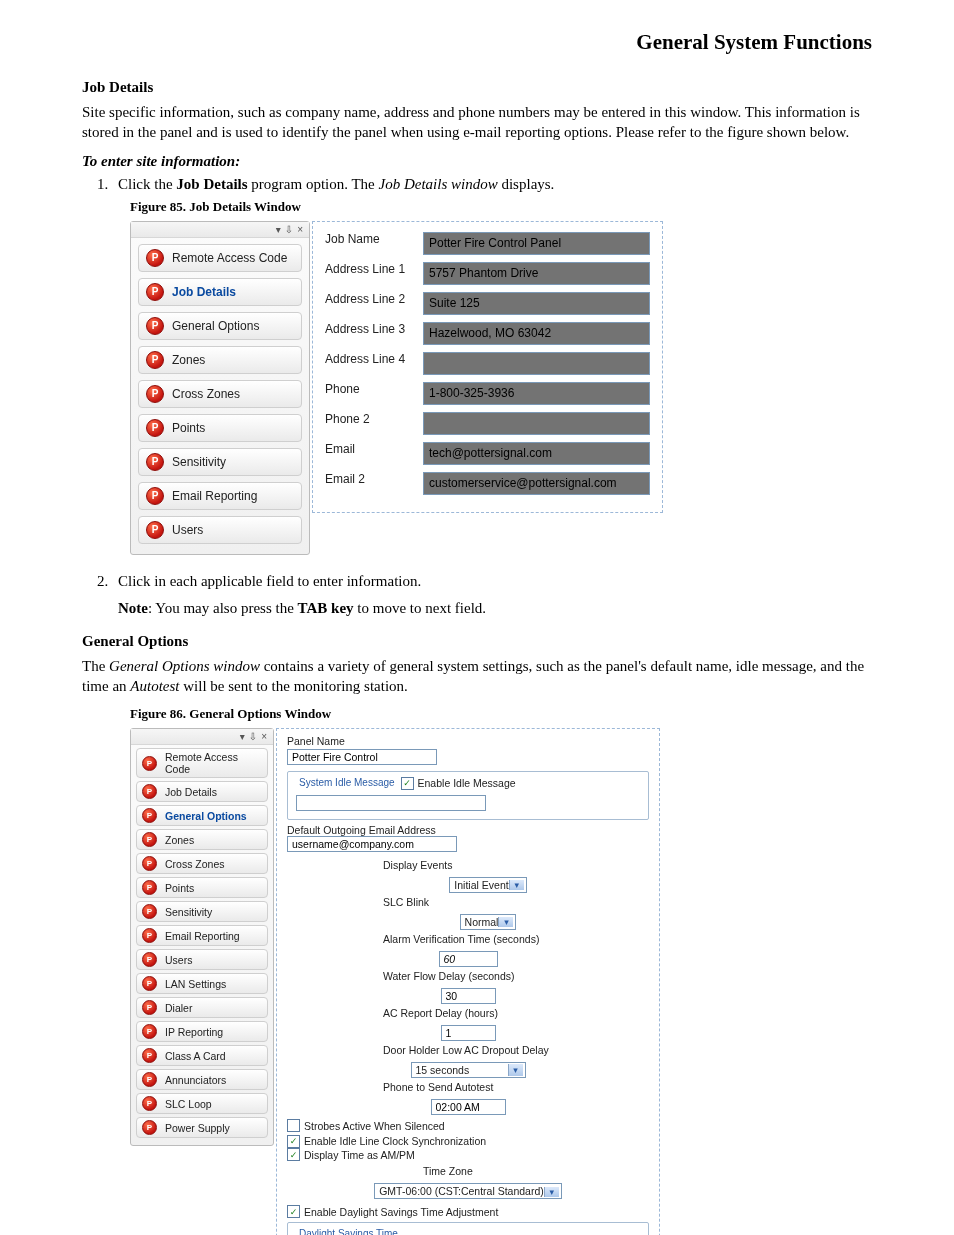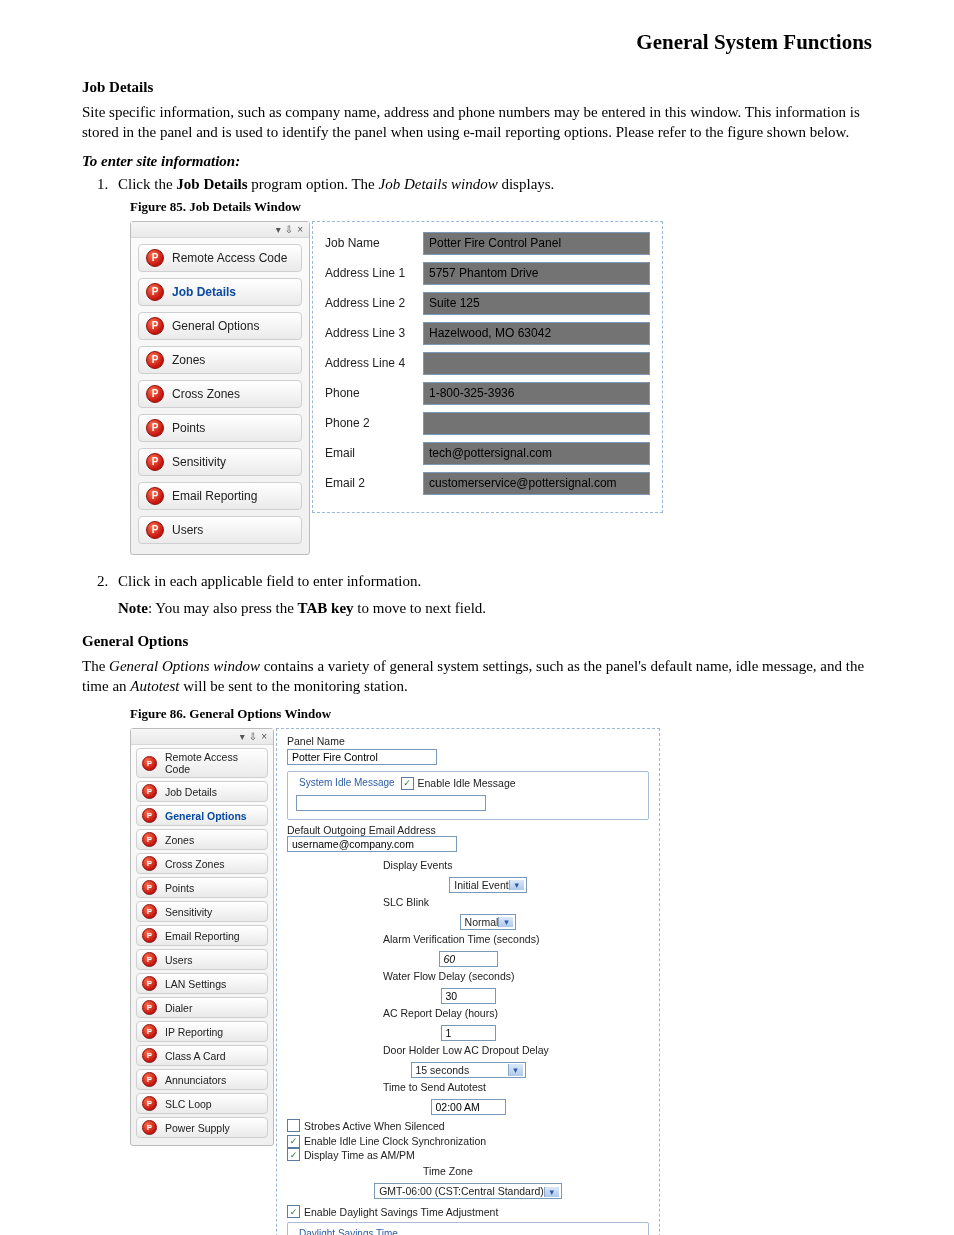--- a/index.html
+++ b/index.html
@@ -108,21 +108,20 @@
     border: 1px solid #8e0c08;
     flex-shrink: 0;
   }
   .form-panel {
     border: 1px dashed #9cb8d8;
     padding: 10px 12px;
     margin-left: 2px;
   }
   .form-row {
     display: flex;
-    align-items: center;
     margin-bottom: 7px;
   }
   .form-label {
     width: 98px;
   }
   .form-input {
     border: 1px solid #7a99b8;
     padding: 2px 5px;
     width: 215px;
     height: 17px;
@@ -458,21 +457,21 @@
         <input class="miniinput" style="width: 55px;" value="1">
       </div>
       <div class="opts-row">
         <span class="lab">Door Holder Low AC Dropout Delay</span>
         <div class="select" style="width:115px;">
             <span>15 seconds</span>
             <span class="caret">▾</span>
           </div>
       </div>
       <div class="opts-row">
-        <span class="lab">Time to Send Autotest</span>
+        <span class="lab">Phone to Send Autotest</span>
         <input class="miniinput" style="width: 75px;" value="02:00 AM">
       </div>
 
       <div style="margin-top:4px;">
         <div class="cb">
             <span class="cb-box"></span>
             <span>Strobes Active When Silenced</span>
           </div><br>
         <div class="cb">
             <span class="cb-box">✓</span>

